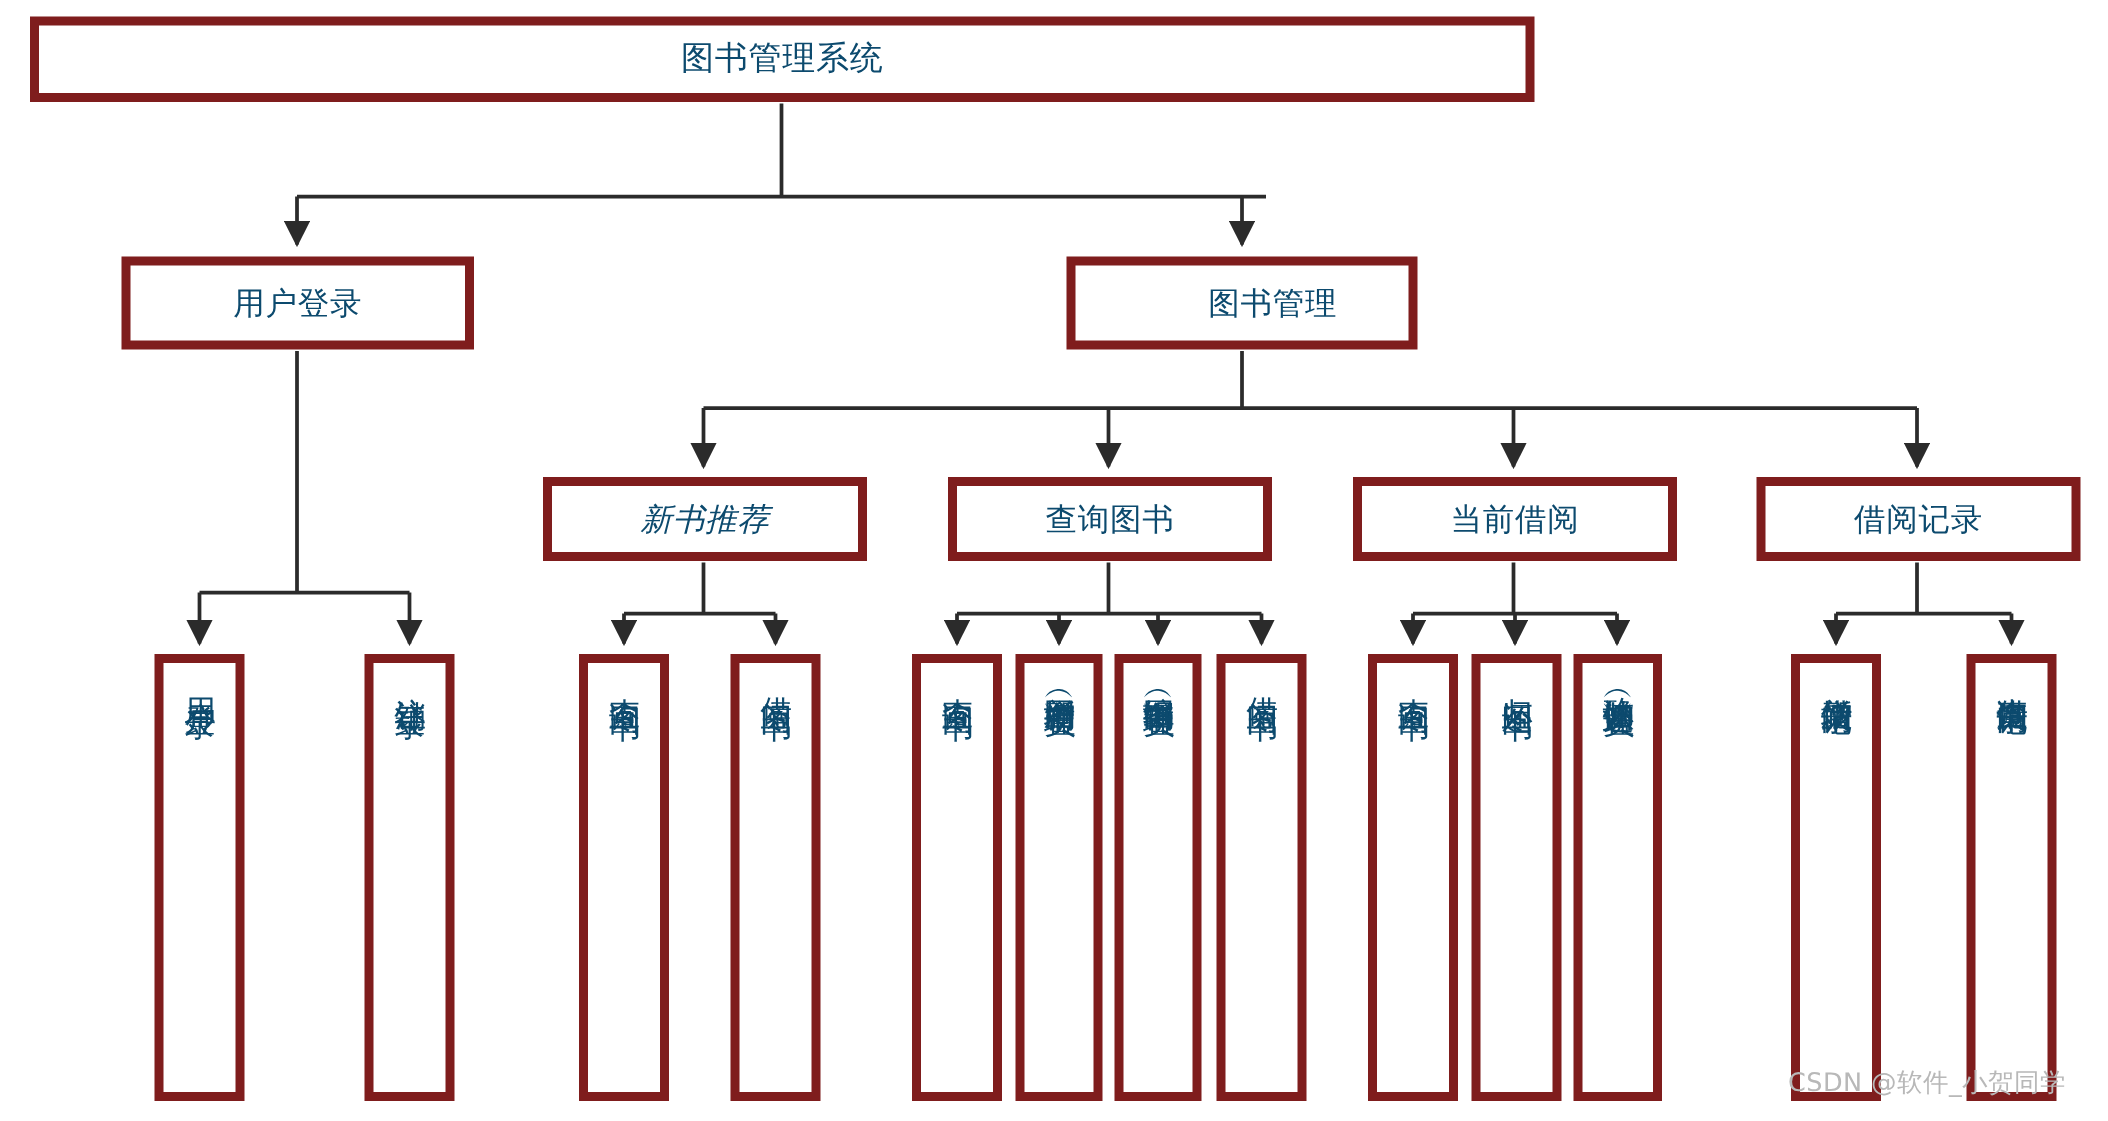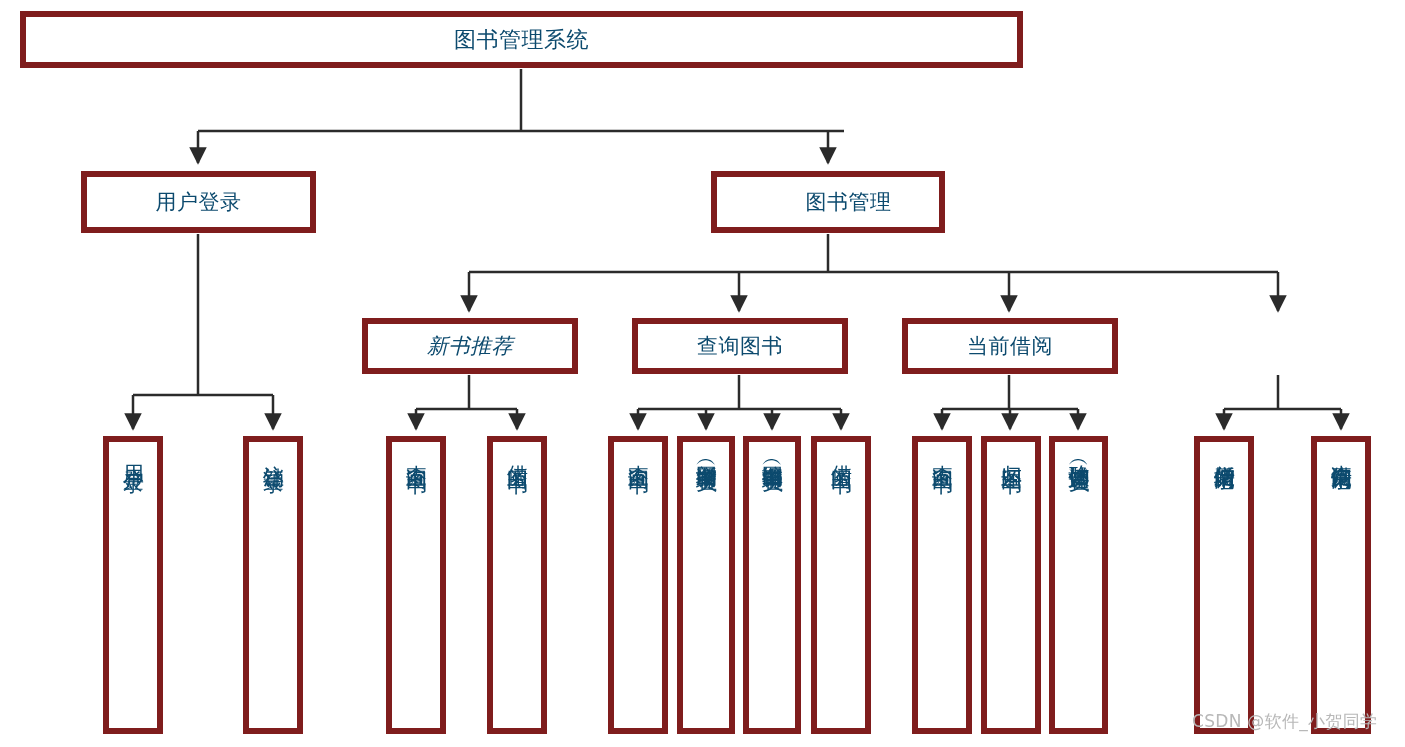--- a/index.html
+++ b/index.html
@@ -143,20 +143,23 @@
 
   <div class="node horizontal" style="left:362px; top:318px; width:216px; height:56px;font-style:italic;">
     <span class="label">新书推荐</span>
   </div>
   <div class="node horizontal" style="left:632px; top:318px; width:216px; height:56px;">
     <span class="label">查询图书</span>
   </div>
   <div class="node horizontal" style="left:902px; top:318px; width:216px; height:56px;font-family:Liberation Serif, serif;">
     <span class="label">当前借阅</span>
   </div>
+  <div class="node horizontal" style="left:1171px; top:318px; width:216px; height:56px;">
+    <span class="label">借阅记录</span>
+  </div>
 
   <div class="node vertical" style="left:103px; top:436px; width:60px; height:298px;">
     <span class="label">用户登录</span>
   </div>
   <div class="node vertical" style="left:243px; top:436px; width:60px; height:298px;">
     <span class="label">注销登录</span>
   </div>
 
   <div class="node vertical" style="left:386px; top:436px; width:60px; height:298px;">
     <span class="label">查询图书</span>

